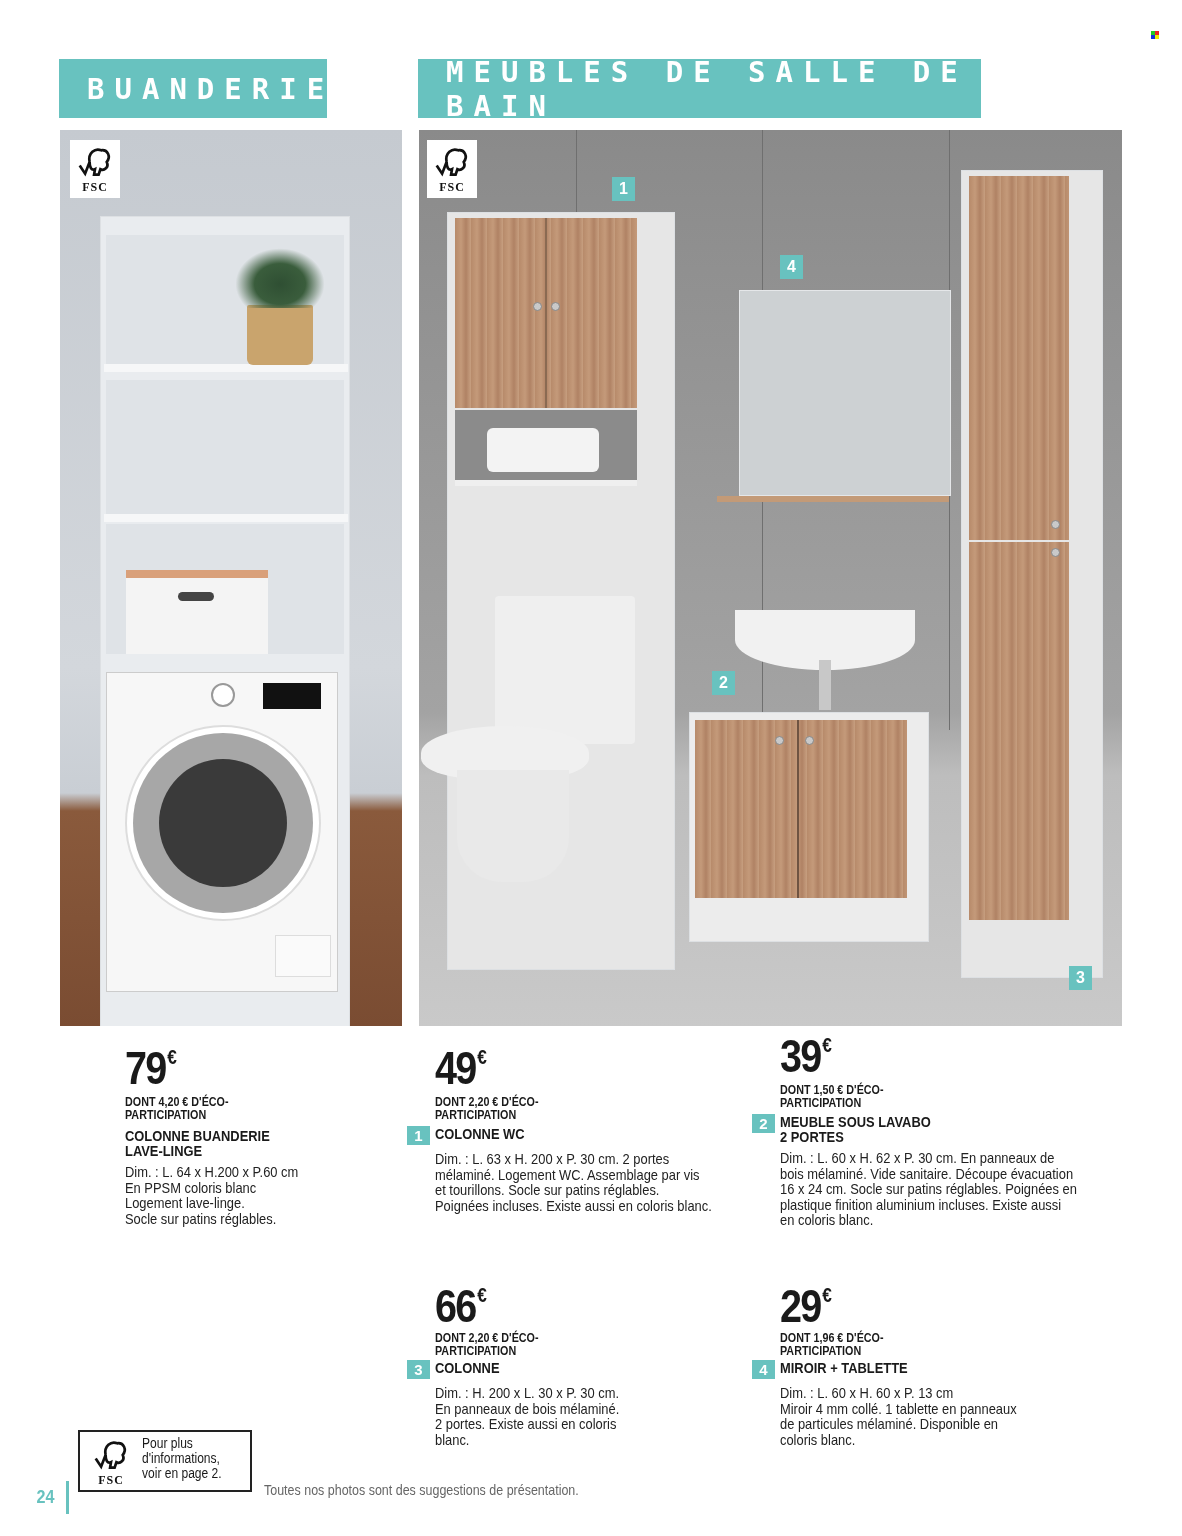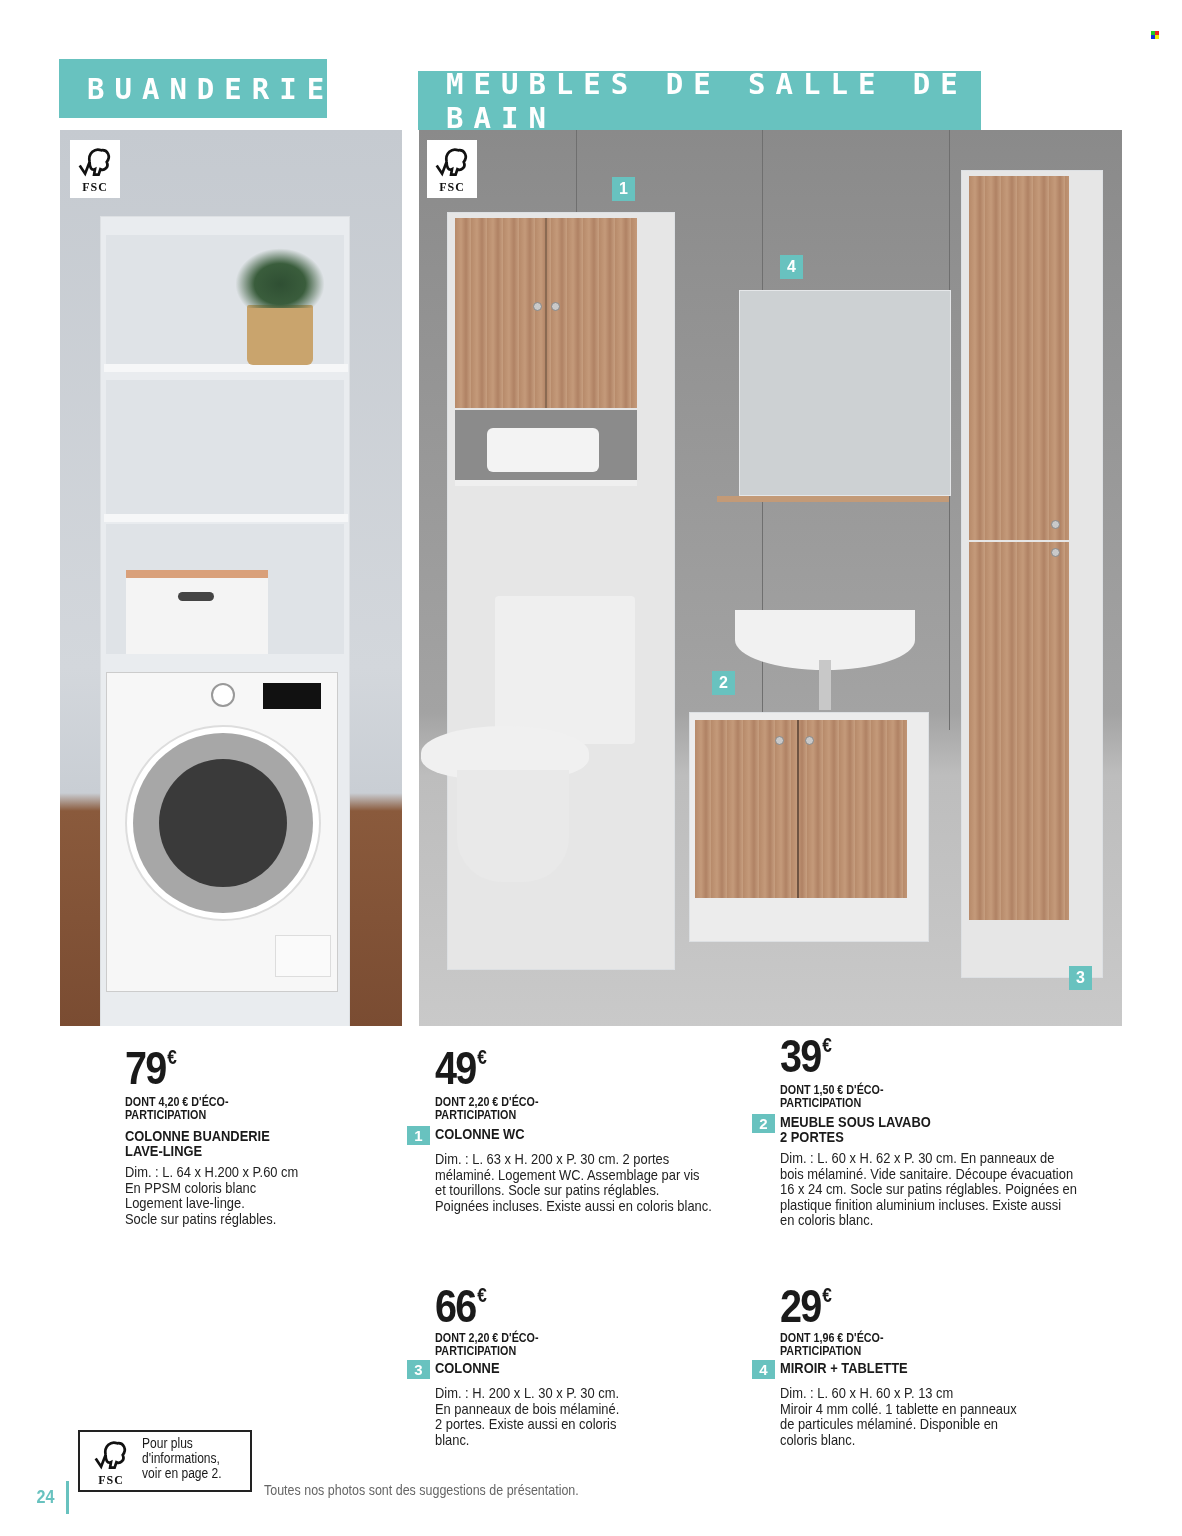--- a/index.html
+++ b/index.html
@@ -3,21 +3,21 @@
 <meta charset="utf-8">
 <style>
   * { box-sizing: border-box; margin: 0; padding: 0; }
   html, body { width: 1182px; height: 1536px; background: #ffffff; overflow: hidden; }
   body { position: relative; font-family: "Liberation Sans", sans-serif; color: #1a1a1a; }
 
   .banner { position: absolute; top: 59px; height: 59px; background: #68c2bf; color: #fff;
     font-family: "DejaVu Sans Mono", monospace; font-weight: bold; font-size: 29px; letter-spacing: 10px;
     display: flex; align-items: center; }
   #banner-left { left: 59px; width: 268px; padding-left: 28px; }
-  #banner-right { left: 418px; width: 563px; padding-left: 28px; margin-top: 12px; }
+  #banner-right { left: 418px; width: 563px; padding-left: 28px; }
 
   .photo { position: absolute; top: 130px; height: 896px; overflow: hidden; }
   #photo-left { left: 60px; width: 342px; background: linear-gradient(180deg,#c5cad0 0%,#d3d7dc 60%,#c9ced4 74%,#8a5a3c 76%,#7a4c32 100%); }
   #photo-right { left: 419px; width: 703px; background: linear-gradient(180deg,#8a8a8a 0%,#a3a3a3 65%,#bdbdbd 72%,#c9c9c9 100%); }
 
   .fsc-badge { position: absolute; width: 50px; height: 58px; background: #fff; display: flex; flex-direction: column; align-items: center; justify-content: flex-end; padding-bottom: 3px; }
   .fsc-badge svg { width: 36px; height: 36px; }
   .fsc-text { font-family: "Liberation Serif", serif; font-weight: bold; font-size: 12px; letter-spacing: 1px; color: #111; }
 
   .num-tag { position: absolute; width: 23px; height: 24px; background: #68c2bf; color: #fff; font-weight: bold; font-size: 16px; display:flex; align-items:center; justify-content:center; }

